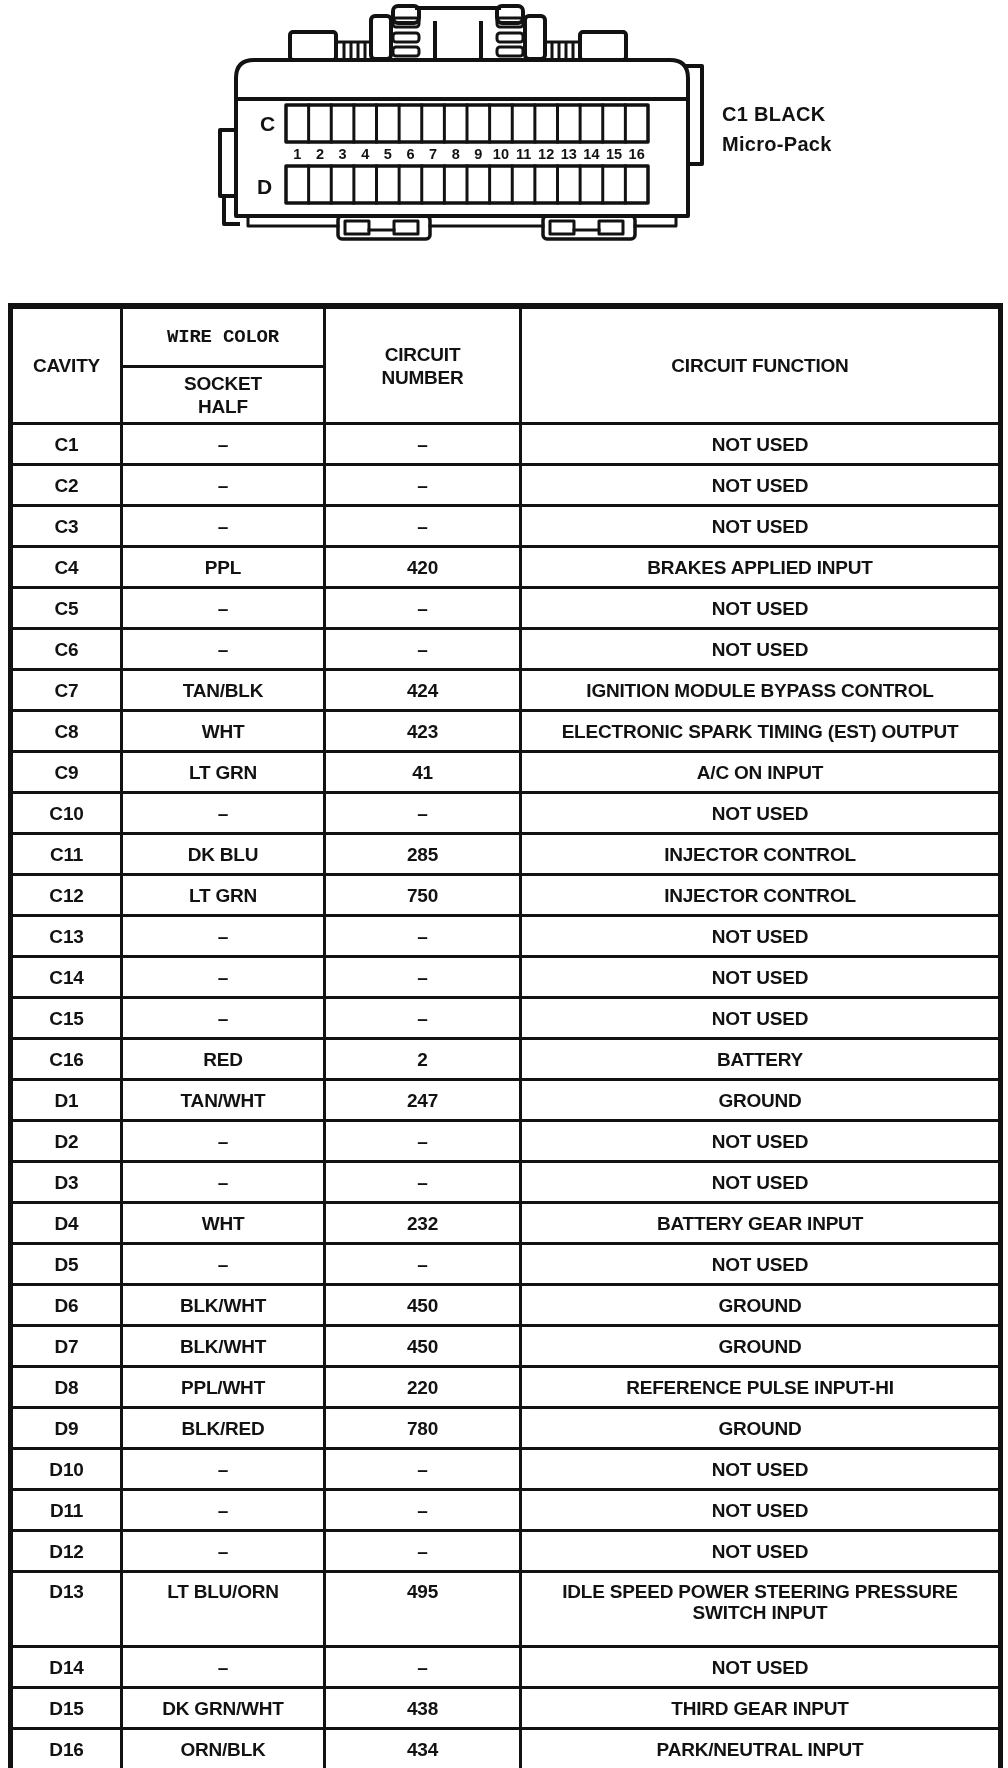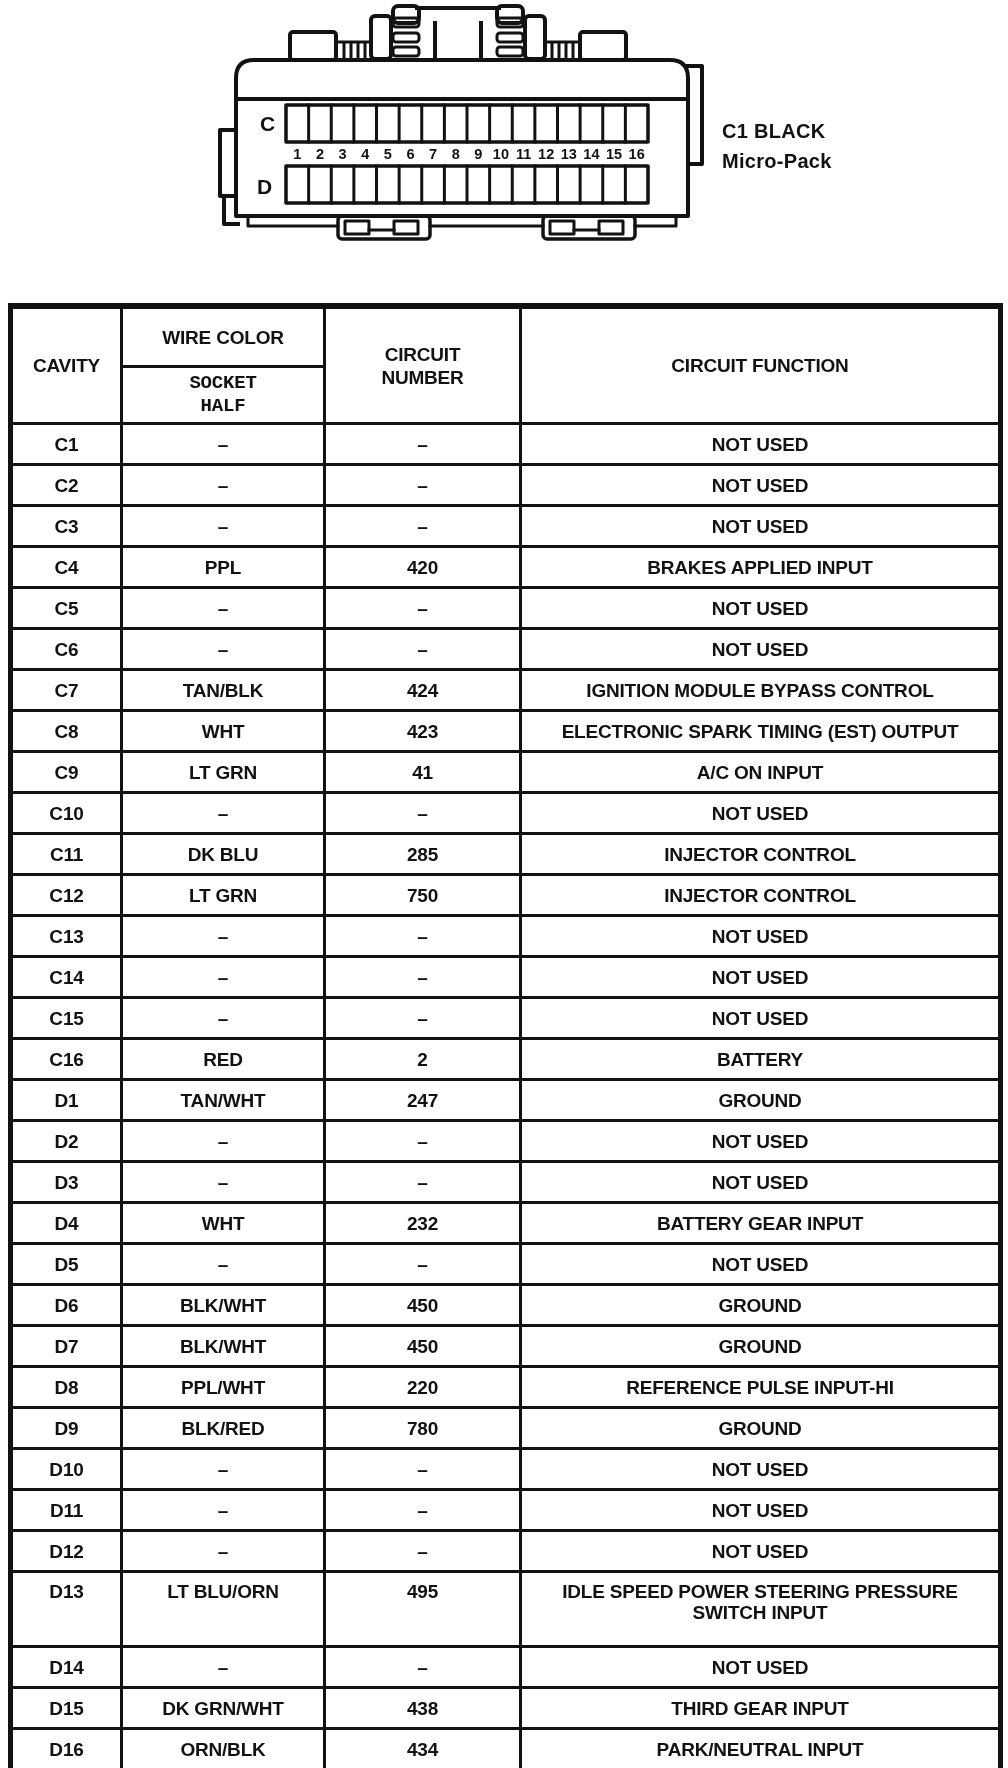--- a/index.html
+++ b/index.html
@@ -12,41 +12,41 @@
 
   
   .diagram-area{position:relative;width:1008px;height:252px;}
   .connector-svg{position:absolute;left:208px;top:2px;}
   .connector-svg text{
     font-family:"Liberation Sans", sans-serif;font-weight:bold;fill:#121212;stroke:none;
   }
   .row-label{font-size:21px;}
   .pin-num{font-size:14.5px;text-anchor:middle;}
   .connector-label{
-    position:absolute;left:722px;top:116px;
+    position:absolute;left:722px;top:99px;
     font-size:20px;font-weight:bold;line-height:30px;letter-spacing:.3px;
   }
   .connector-label span{display:block;}
 
   
   table.pinout{
     border-collapse:collapse;table-layout:fixed;
     width:990px;margin:51px 0 0 8px;
     border:5px solid #121212;border-top-width:6px;
   }
   .c-cavity{width:111px;} .c-wire{width:203px;} .c-circuit{width:196px;} .c-function{width:480px;}
   .pinout th,.pinout td{
     border:3px solid #121212;
     font-weight:bold;text-align:center;vertical-align:middle;
     padding:0;letter-spacing:-.2px;
   }
   .pinout th{font-size:19px;line-height:23px;}
   .pinout td{font-size:19px;height:38px;line-height:21px;}
-  .h-wire{height:56px;}
-  .h-socket{height:54px;font-family:Liberation Mono, monospace;}
+  .h-wire{height:56px;font-family:Liberation Mono, monospace;}
+  .h-socket{height:54px;}
   .pre{white-space:pre-line;}
   .td-function{text-align:left;padding-left:13px;}
   tr.tall td{height:64px;vertical-align:top;padding-top:8px;}
 </style>
 </head>
 <body>
 
 <div class="page">
 
   <div class="diagram-area">

